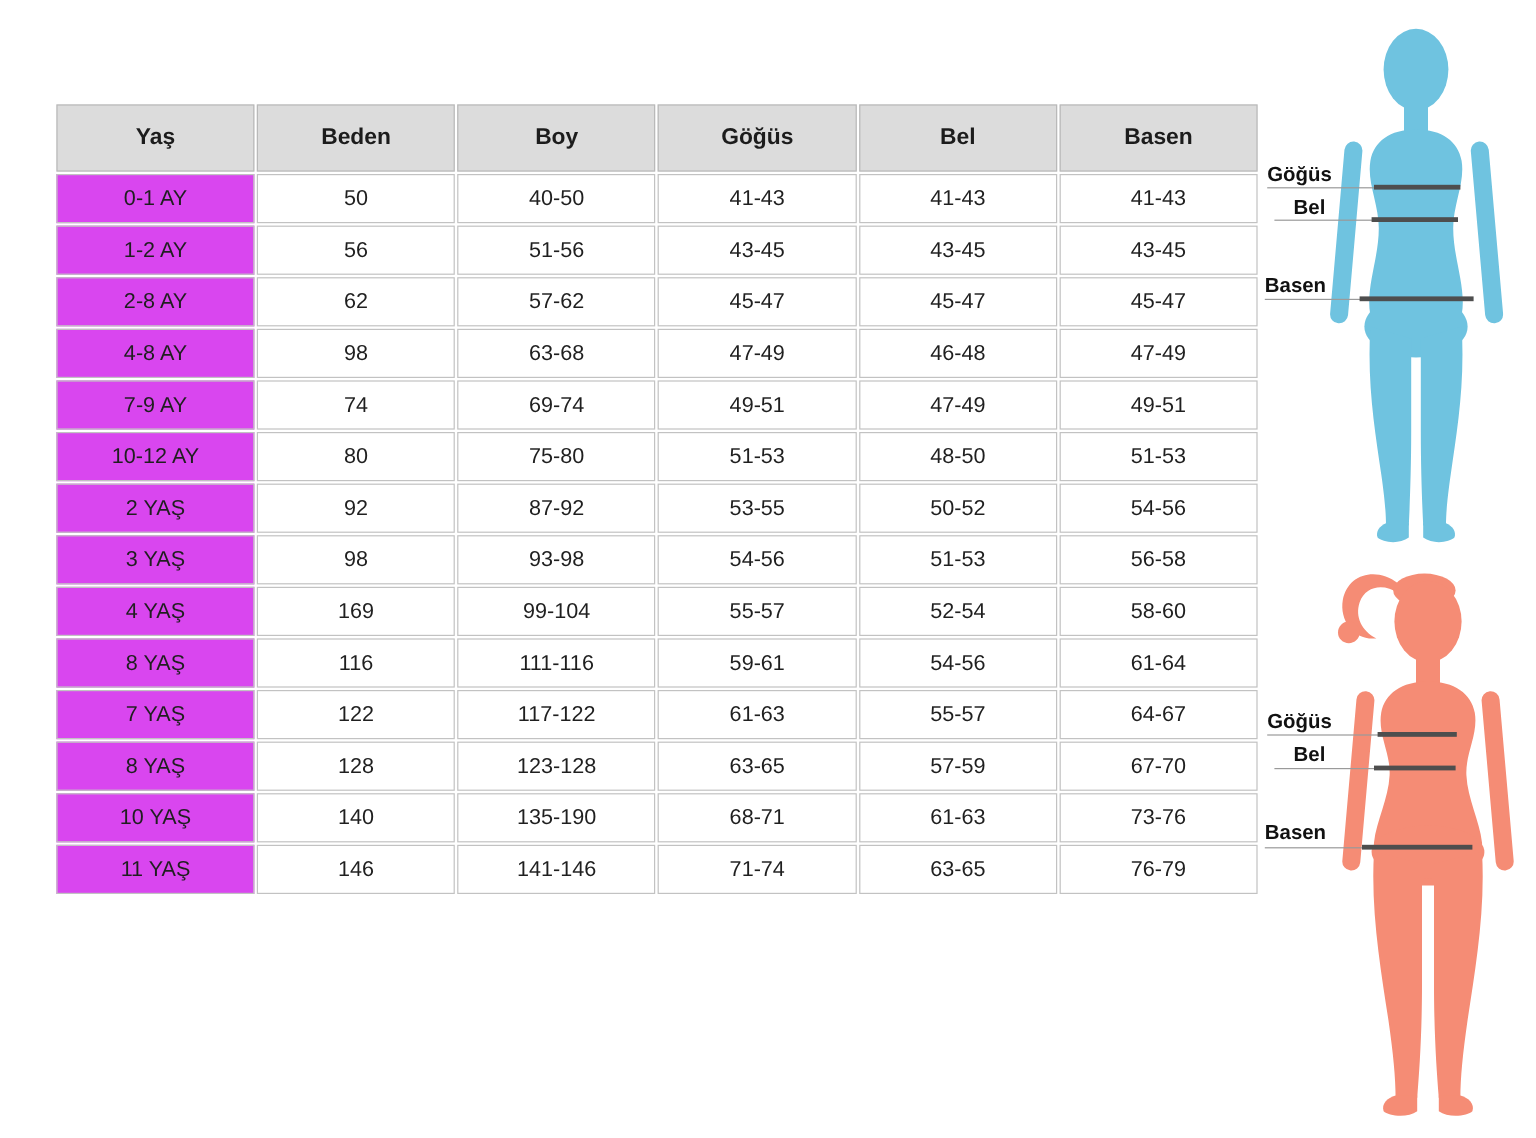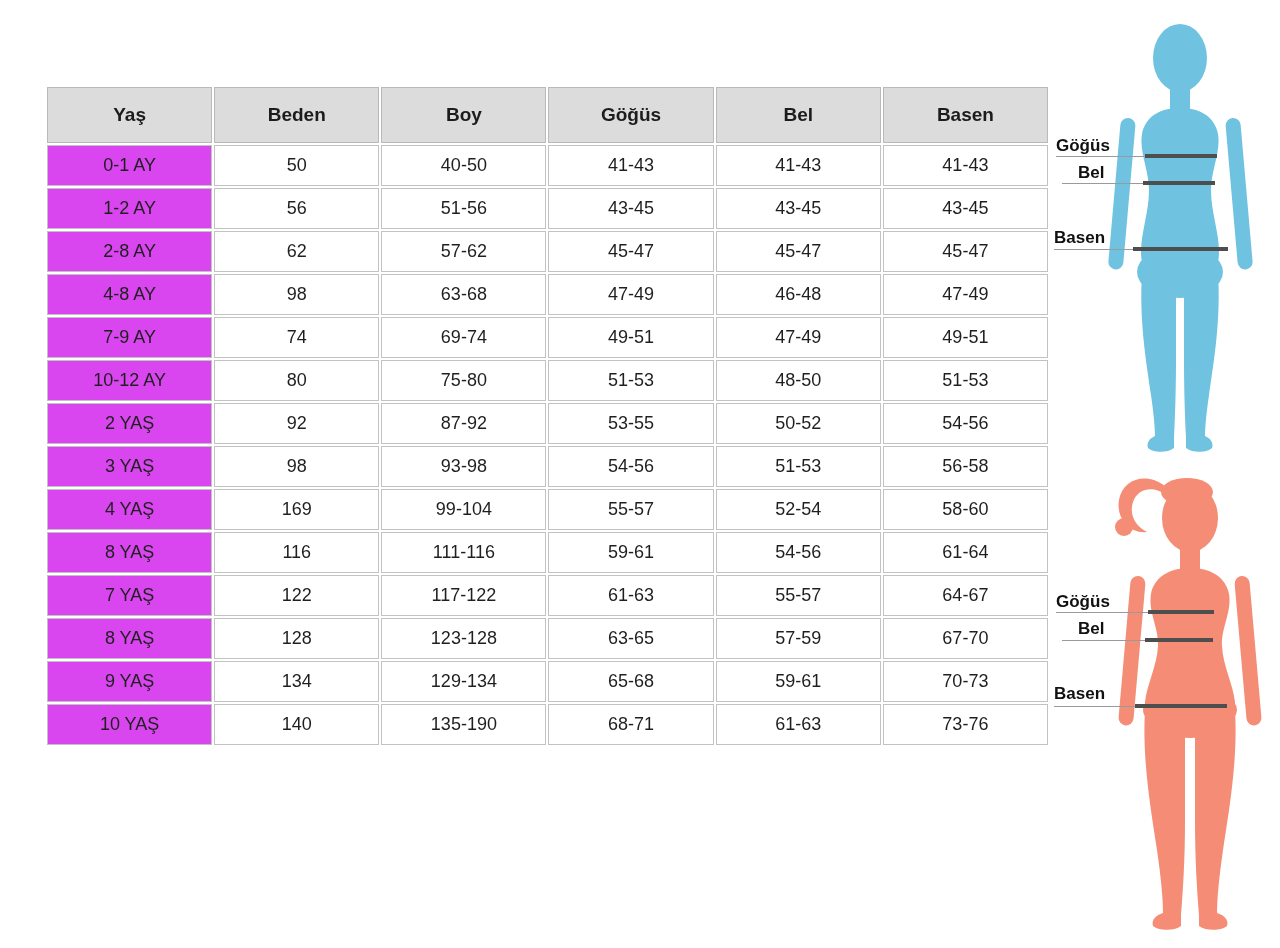--- a/index.html
+++ b/index.html
@@ -139,34 +139,34 @@
           </tr>
           <tr>
             <td class="age">8 YAŞ</td>
             <td>128</td>
             <td>123-128</td>
             <td>63-65</td>
             <td>57-59</td>
             <td>67-70</td>
           </tr>
           <tr>
-            <td class="age">9 YAŞ</td>
-            <td>134</td>
-            <td>129-134</td>
-            <td>65-68</td>
-            <td>59-61</td>
-            <td>70-73</td>
-          </tr>
-          <tr>
             <td class="age">10 YAŞ</td>
             <td>140</td>
             <td>135-190</td>
             <td>68-71</td>
             <td>61-63</td>
             <td>73-76</td>
+          </tr>
+          <tr>
+            <td class="age">11 YAŞ</td>
+            <td>146</td>
+            <td>141-146</td>
+            <td>71-74</td>
+            <td>63-65</td>
+            <td>76-79</td>
           </tr>
         </tbody>
     </table>
   </div>
 
   <div class="figure figure-blue">
     <svg width="145" height="440" viewBox="0 0 145 440">
       <g fill="#6fc3e0">
         <ellipse cx="72" cy="38" rx="27" ry="34"></ellipse>
         <rect x="62" y="60" width="20" height="36"></rect>

